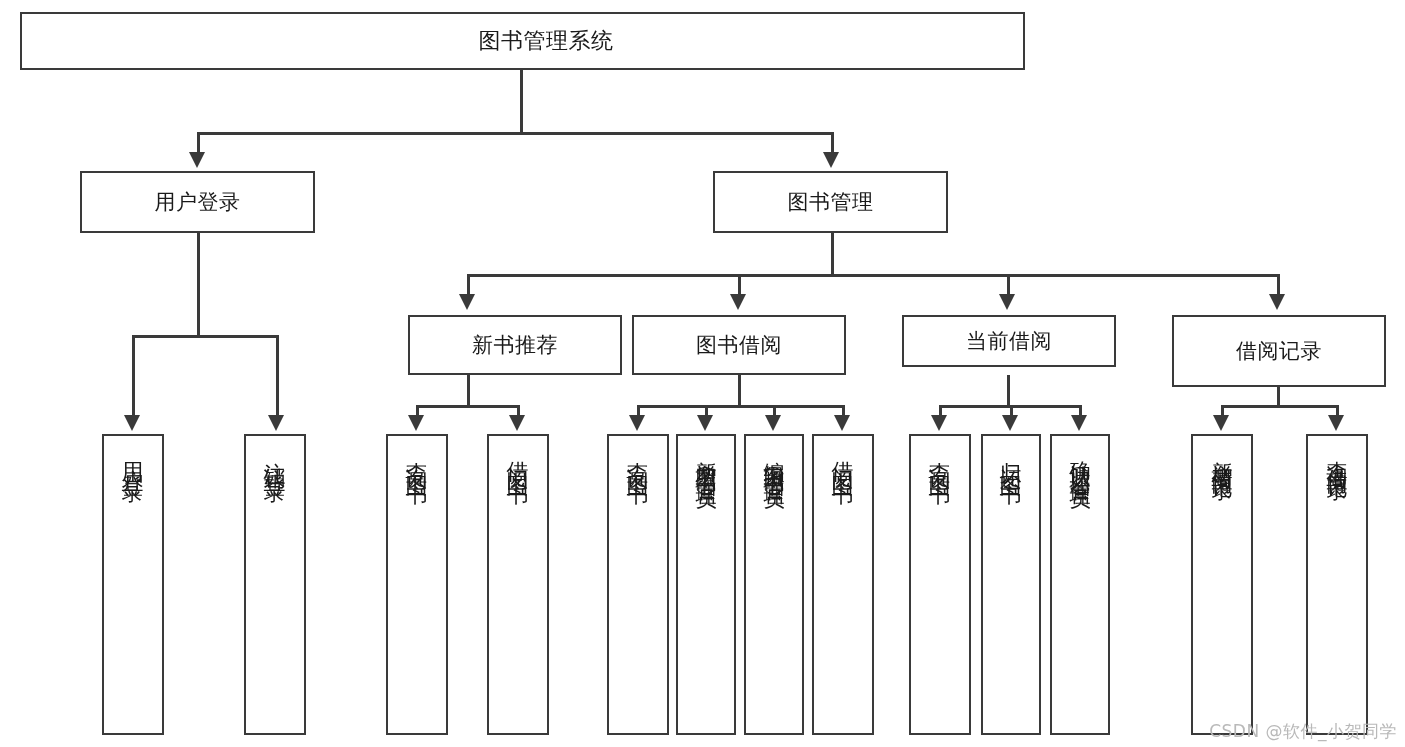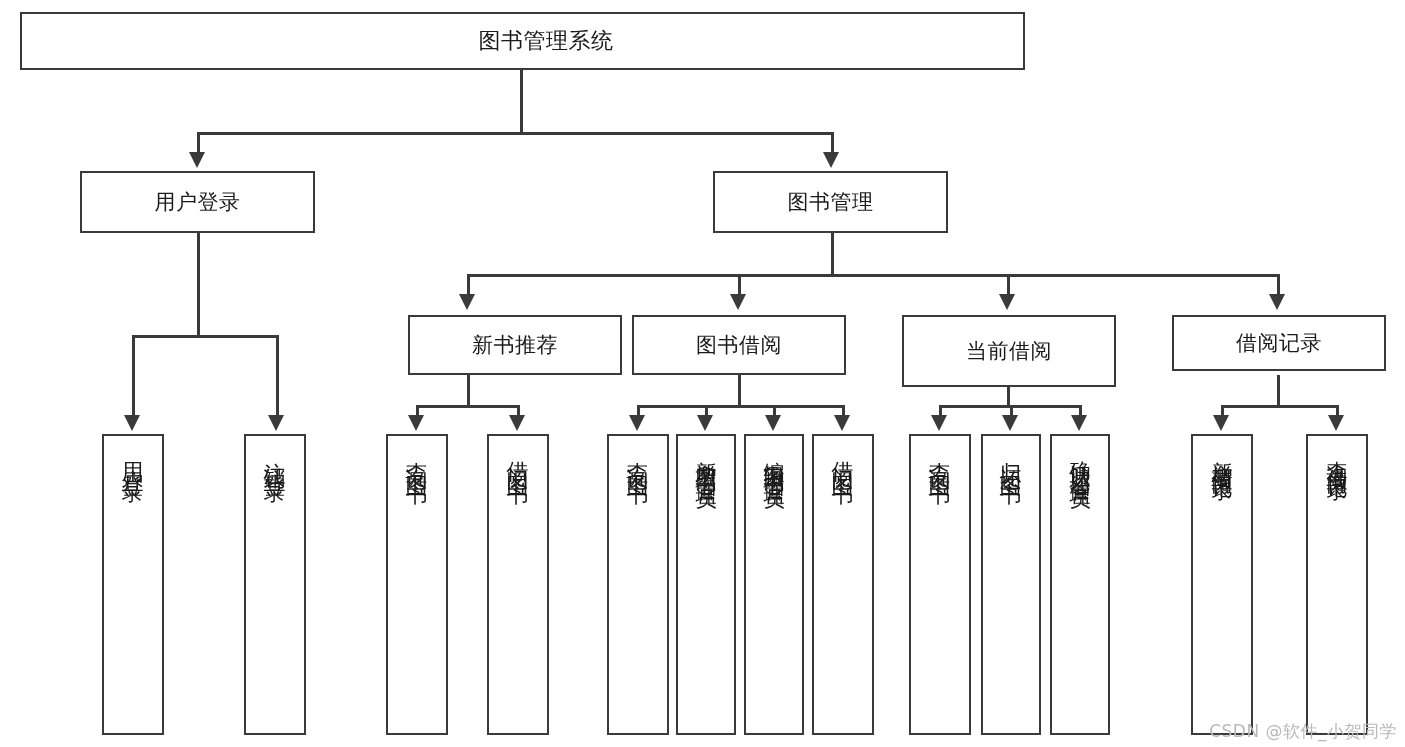--- a/index.html
+++ b/index.html
@@ -151,24 +151,24 @@
   <div class="node horiz" style="left:713px;top:171px;width:235px;height:62px;">
     <span class="label">图书管理</span>
   </div>
 
   <div class="node horiz" style="left:361px;top:315px;width:214px;height:60px;margin-left:47px;">
     <span class="label">新书推荐</span>
   </div>
   <div class="node horiz" style="left:632px;top:315px;width:214px;height:60px;">
     <span class="label">图书借阅</span>
   </div>
-  <div class="node horiz" style="left:902px;top:315px;width:214px;height:72px;">
+  <div class="node horiz" style="left:902px;top:315px;width:214px;height:52px;">
     <span class="label">当前借阅</span>
   </div>
-  <div class="node horiz" style="left:1172px;top:315px;width:214px;height:56px;">
+  <div class="node horiz" style="left:1172px;top:315px;width:214px;height:72px;">
     <span class="label">借阅记录</span>
   </div>
 
   <div class="node vert" style="left:102px;top:434px;width:62px;height:301px;">
     <span class="label">用户登录</span>
   </div>
   <div class="node vert" style="left:244px;top:434px;width:62px;height:301px;">
     <span class="label">注销登录</span>
   </div>
 

